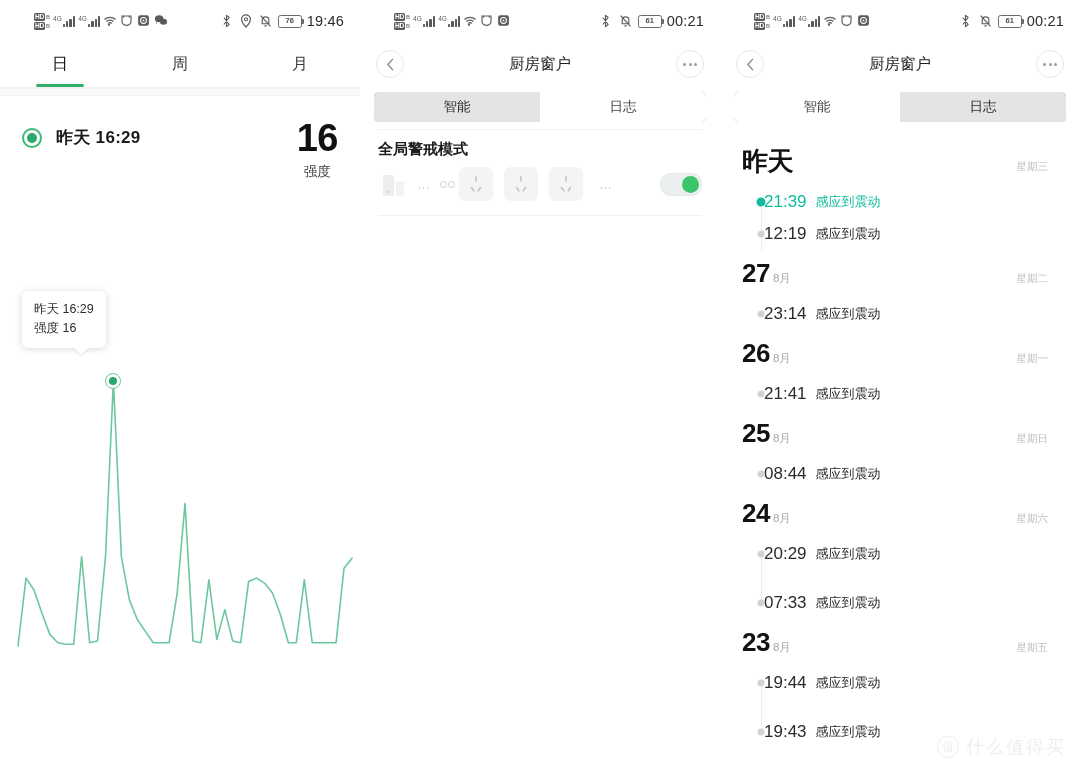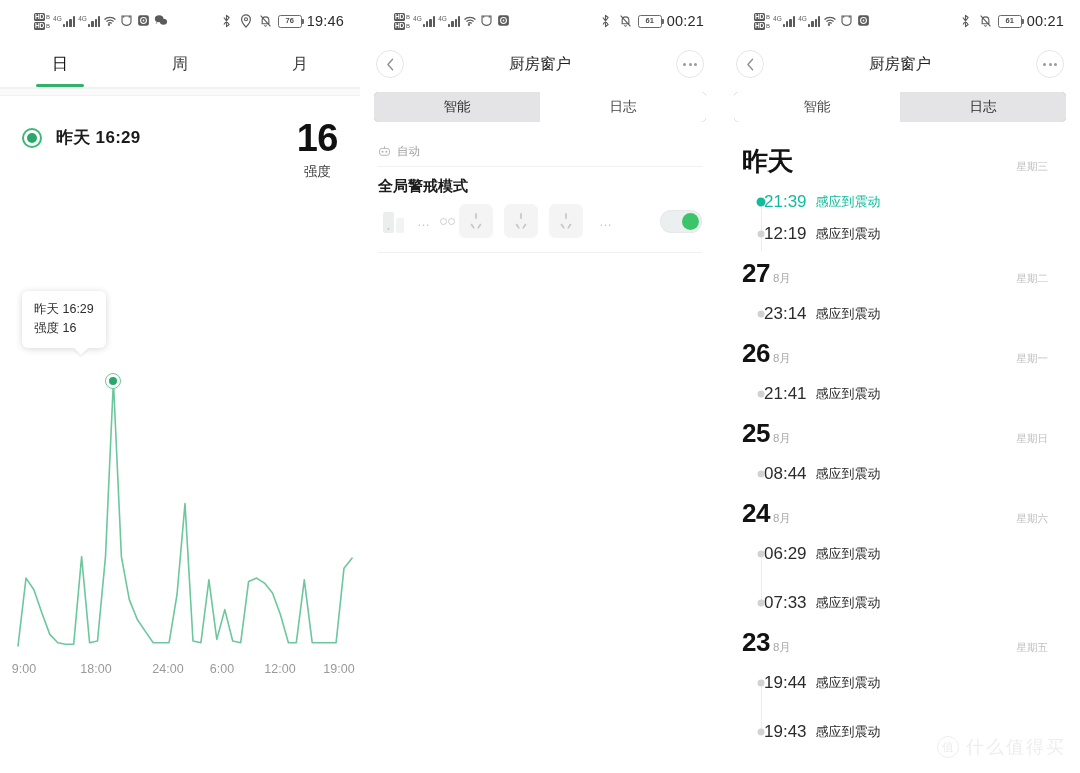--- a/index.html
+++ b/index.html
@@ -328,28 +328,20 @@
       <div class="tooltip">
         <div>昨天 16:29</div>
         <div>强度 16</div>
       </div>
       <svg class="chart-svg" width="360" height="505" viewBox="0 0 360 505">
         <polyline id="chart-path" fill="none" stroke="#6cc79c" stroke-width="1.6" stroke-linejoin="round" stroke-linecap="round" points="18.0,465.0 26.0,397.1 33.9,408.7 41.9,431.9 49.8,453.4 57.8,461.7 65.7,463.3 73.7,463.3 81.6,375.6 89.6,461.7 97.5,460.0 105.5,375.6 113.4,200.0 121.4,375.6 129.3,418.6 137.3,438.5 145.2,450.1 153.2,461.7 161.1,461.7 169.1,461.7 177.0,413.7 185.0,322.6 193.0,460.0 200.9,461.7 208.9,398.8 216.8,458.4 224.8,428.6 232.7,460.0 240.7,461.7 248.6,400.4 256.6,397.1 264.5,402.1 272.5,412.0 280.4,433.5 288.4,461.7 296.3,461.7 304.3,398.8 312.2,461.7 320.2,461.7 328.1,461.7 336.1,461.7 344.0,387.2 352.0,377.2"></polyline>
       </svg>
       <div class="peakdot" id="peak-dot" style="left: 105.429px; top: 192px;">
           <i></i>
         </div>
-      <div class="xaxis">
-        <span class="xlab" style="left:24px">9:00</span>
-        <span class="xlab" style="left:96px">18:00</span>
-        <span class="xlab" style="left:168px">24:00</span>
-        <span class="xlab" style="left:222px">6:00</span>
-        <span class="xlab" style="left:280px">12:00</span>
-        <span class="xlab" style="left:339px">19:00</span>
-      </div>
     </div>
   </div>
 
   <div class="panel p2">
 
     <div class="statusbar">
       <div class="sb-left">
         <span class="hdblock">
           <span class="hd">
               <span class="box">HD</span>
@@ -439,31 +431,20 @@
       <div class="seg">
         <div class="on">
             <span>智能</span>
           </div>
         <div>
             <span>日志</span>
           </div>
       </div>
     </div>
 
-    <div class="auto-head">
-      <span class="ic">
-          <svg width="13" height="13" viewBox="0 0 16 16">
-            <rect x="1.8" y="4.2" width="12.4" height="8.4" rx="3" fill="none" stroke="#b5b5b5" stroke-width="1.2"></rect>
-            <circle cx="5.6" cy="8.4" r="1.25" fill="#b5b5b5"></circle>
-            <circle cx="10.4" cy="8.4" r="1.25" fill="#b5b5b5"></circle>
-            <path d="M8 1.6v2.6" stroke="#b5b5b5" stroke-width="1.2"></path>
-          </svg>
-        </span>
-      <span class="lbl">自动</span>
-    </div>
     <div class="auto-sep"></div>
 
     <div>
       <div class="auto-title">全局警戒模式</div>
       <div class="auto-row">
         <span class="dev">
           <svg width="34" height="34" viewBox="0 0 34 34">
               <rect x="5" y="8" width="11" height="21" rx="2" fill="#eceded"></rect>
               <rect x="18" y="14" width="8" height="15" rx="2" fill="#f2f3f3"></rect>
               <circle cx="10.5" cy="25" r="1.1" fill="#c8c9c9"></circle>
@@ -670,21 +651,21 @@
         <div class="daygroup">
           <div class="dayhead">
             <span class="daynum">24</span>
             <span class="daymon">8月</span>
             <span class="dayweek">星期六</span>
           </div>
           <div class="entries">
             <span class="vline" style="top: 26px; height: 49px;"></span>
             <div class="entry">
               <span class="bullet"></span>
-              <span class="etime">06:29</span>
+              <span class="etime">20:29</span>
               <span class="etext">感应到震动</span>
             </div>
             <div class="entry" style="margin-top: 17px;">
               <span class="bullet"></span>
               <span class="etime">07:33</span>
               <span class="etext">感应到震动</span>
             </div>
           </div>
         </div>
         <div class="daygroup">

